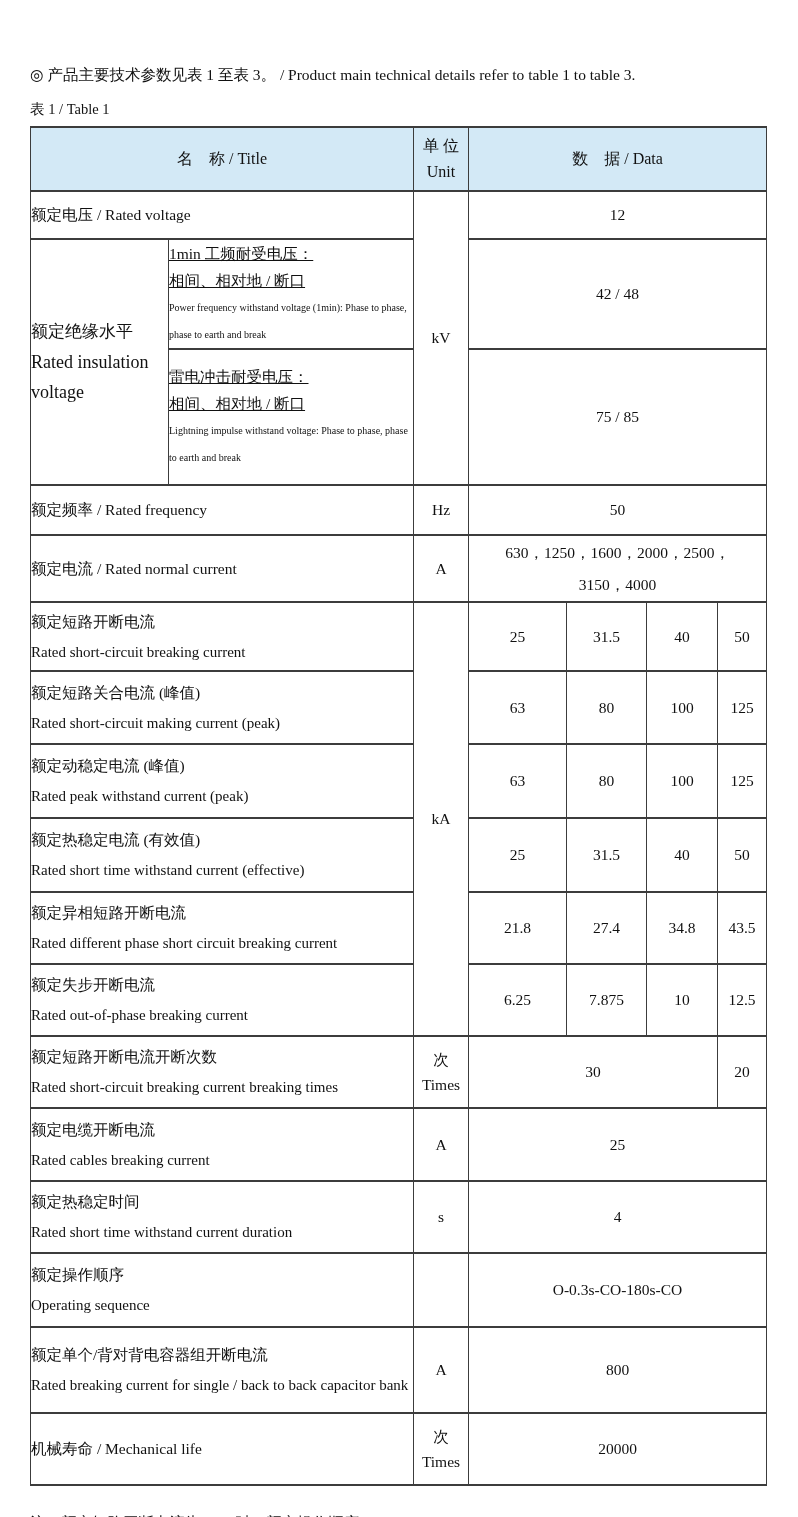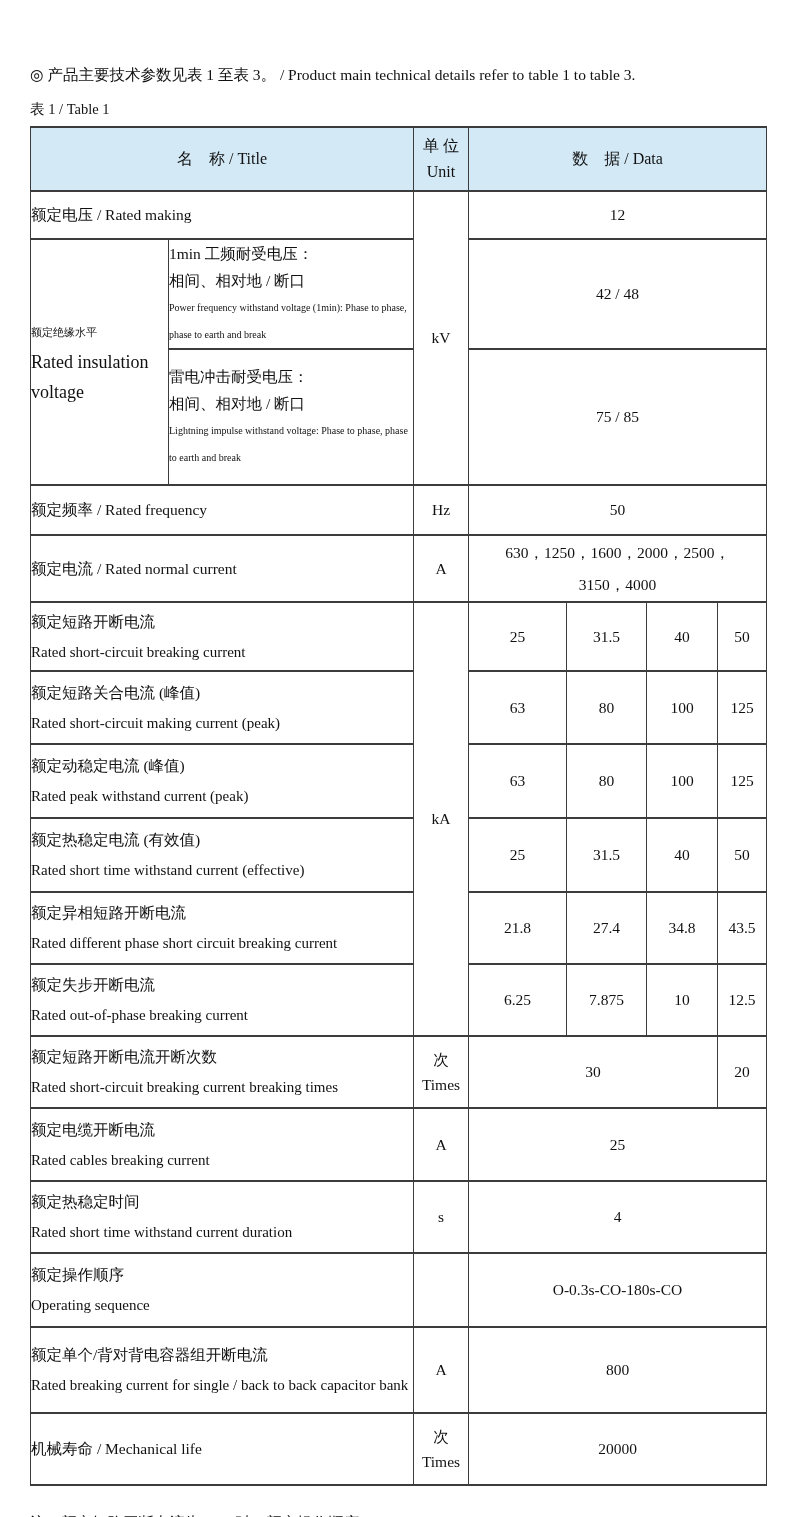--- a/index.html
+++ b/index.html
@@ -31,24 +31,24 @@
     background:#d3e9f6;
     text-align:center;
     font-size:16px;
   }
   td.hdr .line{line-height:26px;}
   td.title{padding-left:26px;padding-right:4px;}
   td.title .zh{font-size:15.5px;line-height:31px;}
   td.title .en{font-size:15px;line-height:31px;}
   td.title .single{font-size:15.5px;line-height:24px;}
   td.group{padding-left:17px;padding-right:4px;}
-  td.group .zh{font-size:11px;line-height:30px;}
+  td.group .zh{font-size:17px;line-height:30px;}
   td.group .en{font-size:18px;line-height:30px;}
   td.desc{padding-left:15px;padding-right:6px;}
-  td.desc .zh{font-size:15.5px;line-height:27px;}
+  td.desc .zh{font-size:15.5px;line-height:27px;text-decoration:underline;}
   td.desc .en{font-size:10px;line-height:27px;}
   td.unit{text-align:center;}
   td.unit .line{font-size:15.5px;line-height:25px;}
   td.unit .single{font-size:15.5px;}
   td.val{text-align:center;font-size:15.5px;}
   td.val .wrap{line-height:32px;padding:0 24px;}
   .notes{margin-top:26px;}
   .note-zh{font-size:15.5px;line-height:22px;}
 </style>
 </head>
@@ -80,21 +80,21 @@
         <div class="line">单 位</div>
         <div class="line">Unit</div>
       </td>
       <td class="hdr" colspan="4">
         <div class="line">数　据 / Data</div>
       </td>
     </tr>
 
     <tr>
       <td class="title" colspan="2" style="height:46px">
-        <div class="single">额定电压 / Rated making</div>
+        <div class="single">额定电压 / Rated voltage</div>
       </td>
       <td class="unit" rowspan="3">
         <div class="single">kV</div>
       </td>
       <td class="val" colspan="4">12</td>
     </tr>
 
     <tr>
       <td class="group" rowspan="2" style="height:126px">
         <div class="zh">额定绝缘水平</div>

